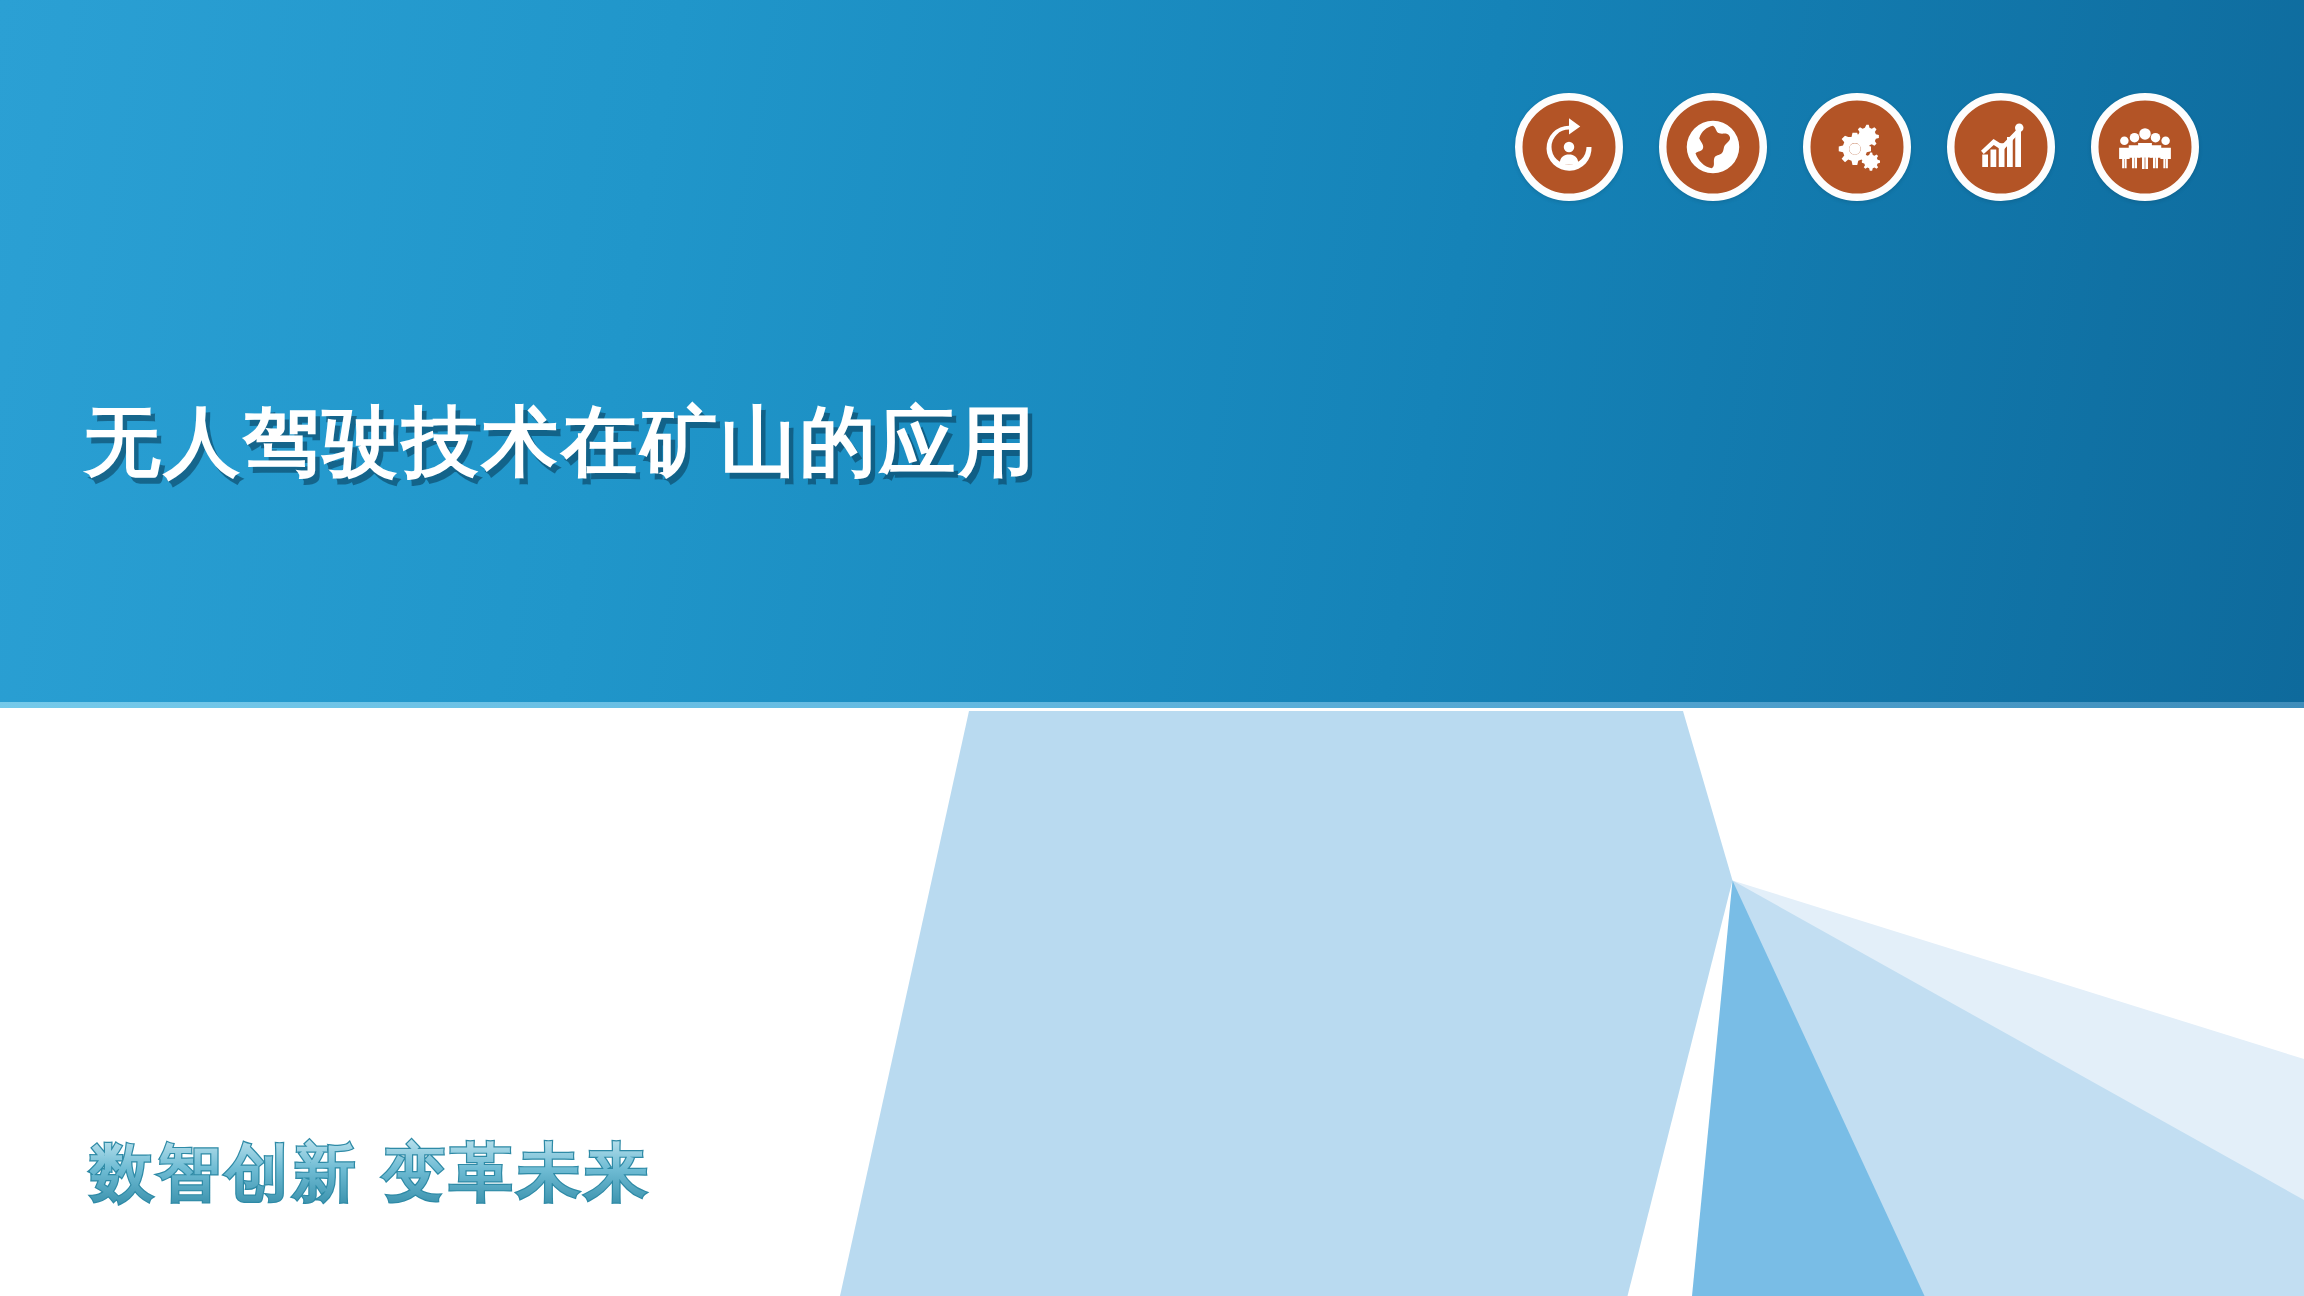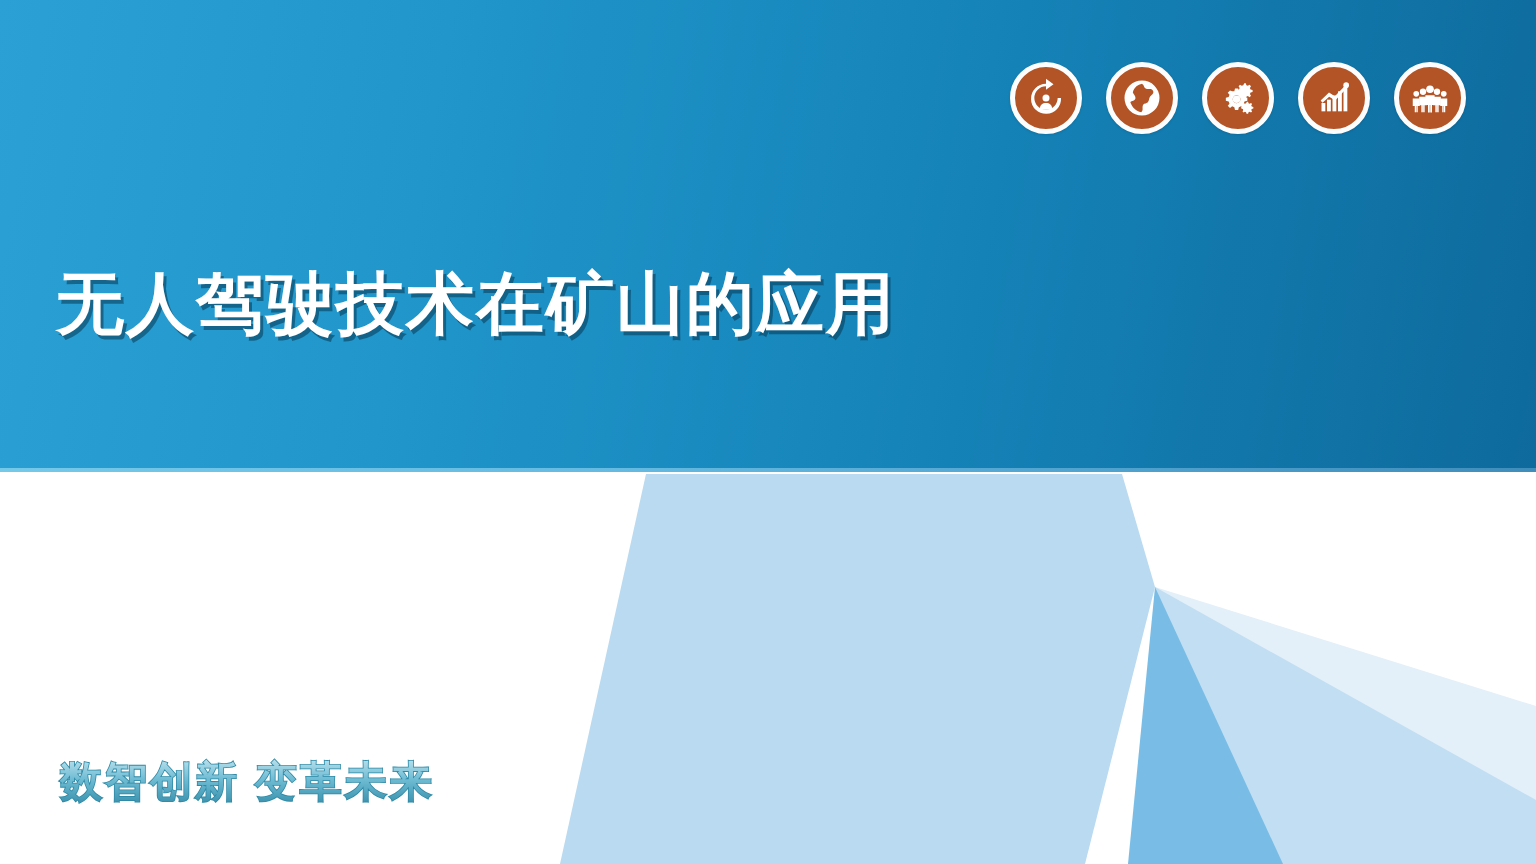--- a/index.html
+++ b/index.html
@@ -36,21 +36,21 @@
     height: 4px;
     background: linear-gradient(100deg, #5cc0e6 0%, #49aedc 40%, #2f8fc4 75%, #1d79ae 100%);
     opacity: 0.85;
   }
 
   
   .slide-title {
     position: absolute;
     left: 56px;
     top: 268px;
-    font-size: 68px;
+    font-size: 51px;
     font-weight: bold;
     color: #ffffff;
     letter-spacing: 2px;
     line-height: 1.05;
     white-space: nowrap;
     text-shadow: 3px 4px 0 rgba(8, 56, 84, 0.55);
   }
 
   
   .icon-row {

